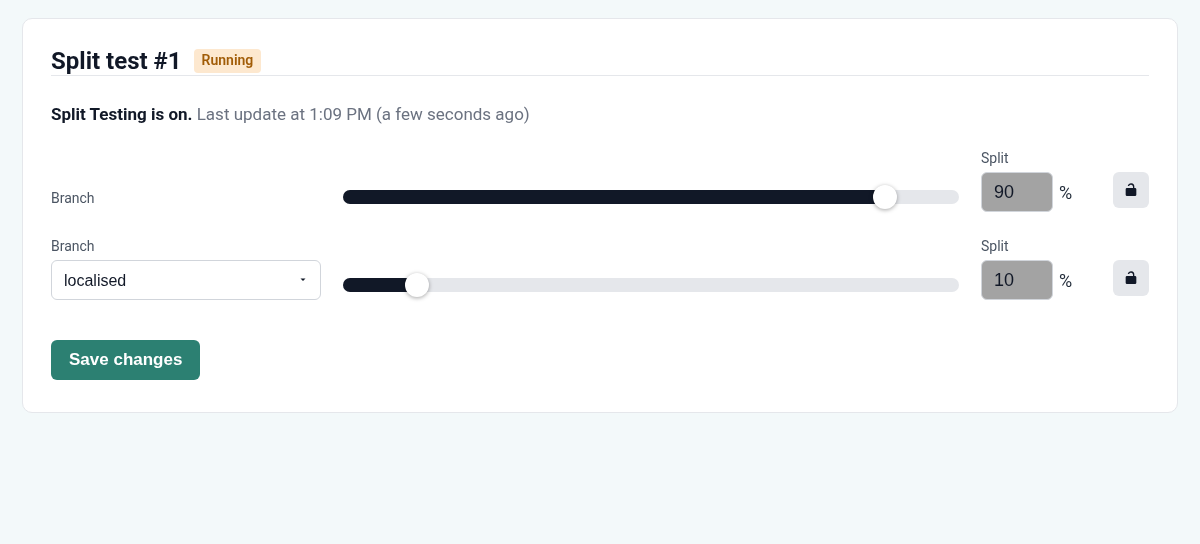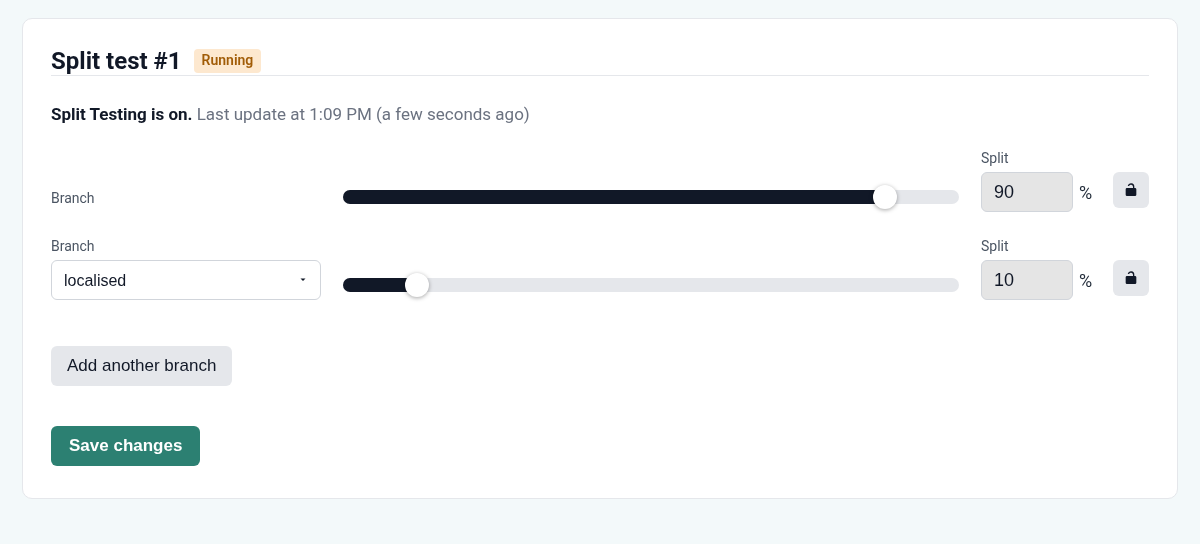--- a/index.html
+++ b/index.html
@@ -115,28 +115,28 @@
     box-shadow: 0 1px 4px rgba(0,0,0,0.35);
     transform: translate(-50%, -50%);
   }
 
   .split-field {
     display: flex;
     align-items: center;
     gap: 6px;
   }
   .split-input {
-    width: 92px;
+    width: 72px;
     height: 40px;
     border: 1px solid #d1d5db;
     border-radius: 6px;
     padding: 0 12px;
     font-size: 18px;
     color: #111827;
-    background: #e5e5e5;
+    background: #a3a3a3;
     text-align: left;
   }
   .pct { font-size: 18px; color: #1f2937; }
 
   .lock-btn {
     width: 36px;
     height: 36px;
     border: none;
     border-radius: 6px;
     background: #e5e7eb;
@@ -256,19 +256,18 @@
     </div>
     <div class="lock-col">
       <button class="lock-btn">
         <svg width="16" height="16" viewBox="0 0 24 24" fill="currentColor">
             <path d="M17 9V7a5 5 0 0 0-9.9-1h2.07A3 3 0 0 1 15 7v2H6a2 2 0 0 0-2 2v8a2 2 0 0 0 2 2h12a2 2 0 0 0 2-2v-8a2 2 0 0 0-2-2h-1z"></path>
           </svg>
       </button>
     </div>
   </div>
 
-  <button class="add-branch-btn">Add another branch</button>
 
   <div class="footer-actions">
     <button class="btn-primary">Save changes</button>
   </div>
 
 </div>
 
 </body></html>

